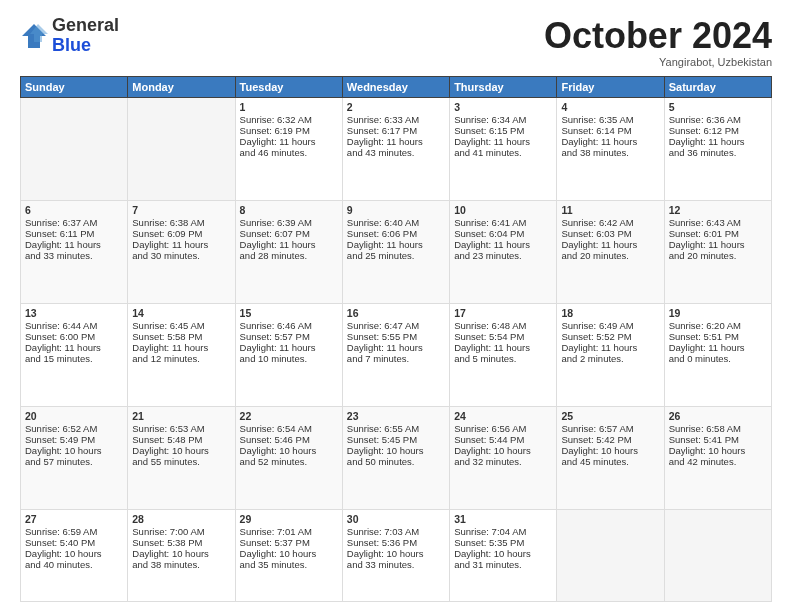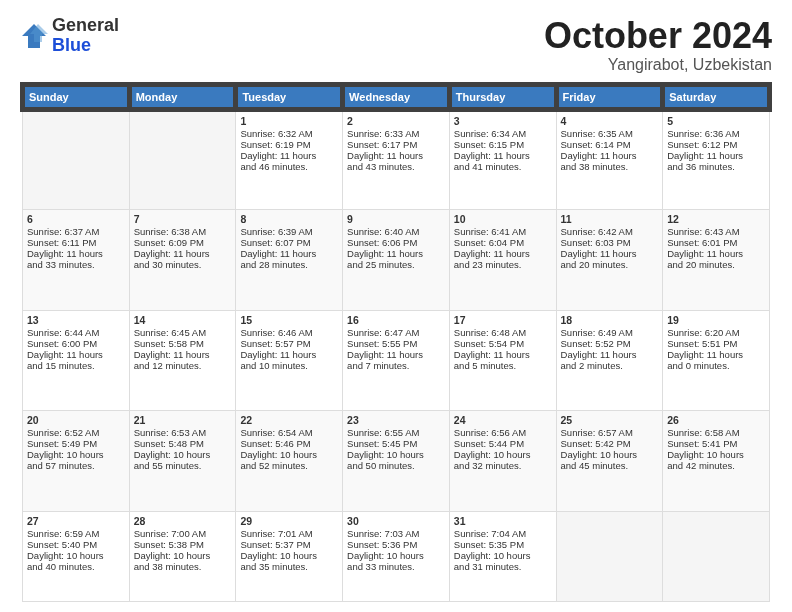--- a/index.html
+++ b/index.html
@@ -50,37 +50,37 @@
     .title-block {
       text-align: right;
     }
     .month-title {
       font-size: 36px;
       font-weight: bold;
       color: #222;
       line-height: 1.1;
     }
     .location {
-      font-size: 16px;
+      font-size: 11px;
       color: #555;
     }
     .calendar {
       flex: 1;
       border-collapse: collapse;
       width: 100%;
       table-layout: fixed;
     }
     .calendar th {
       background-color: #3a7abf;
       color: white;
       font-size: 11px;
       font-weight: bold;
       padding: 4px 4px;
       text-align: left;
-      border: 5px solid #404040;
+      border: 1px solid #404040;
     }
     .calendar td {
       border: 1px solid #ddd;
       vertical-align: top;
       padding: 3px 4px;
       font-size: 9.5px;
       color: #333;
       height: 76px;
       background: #fff;
     }

